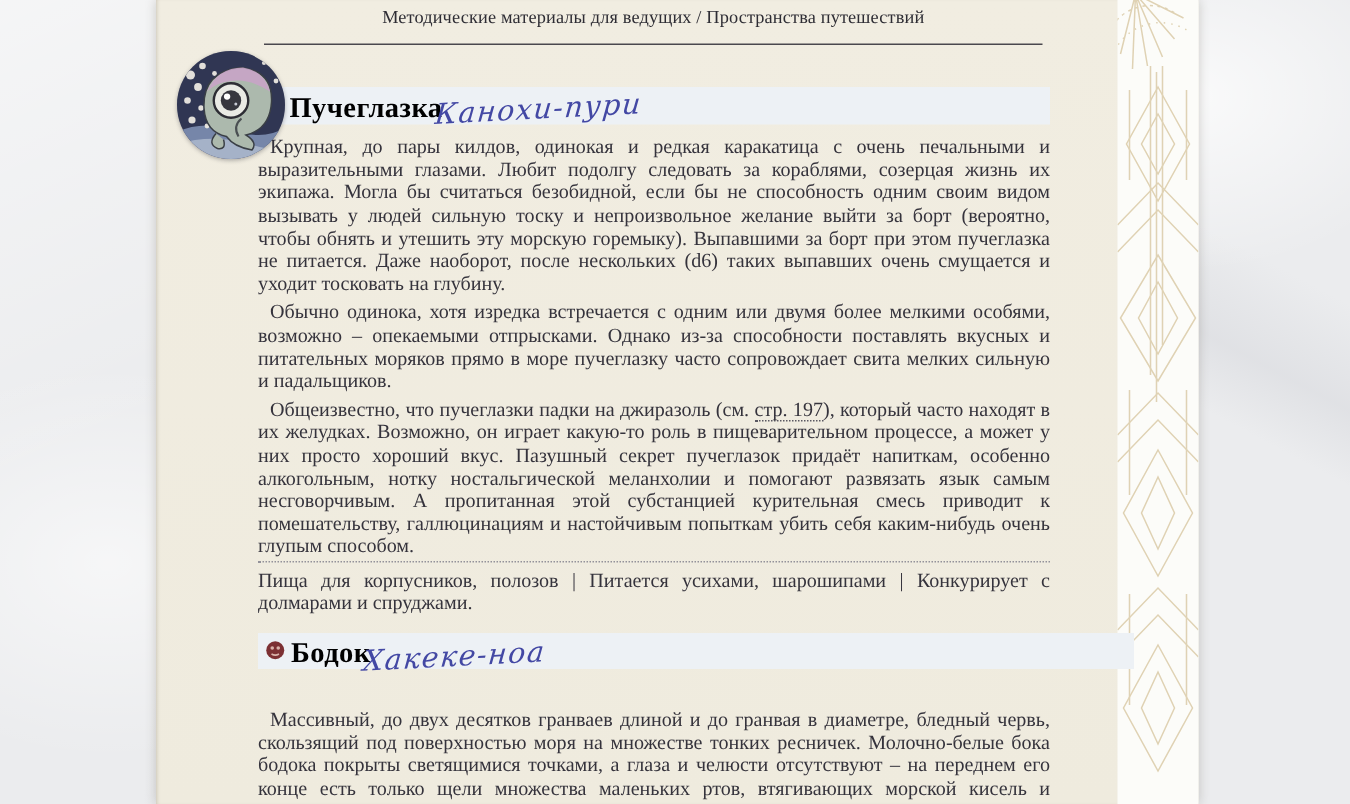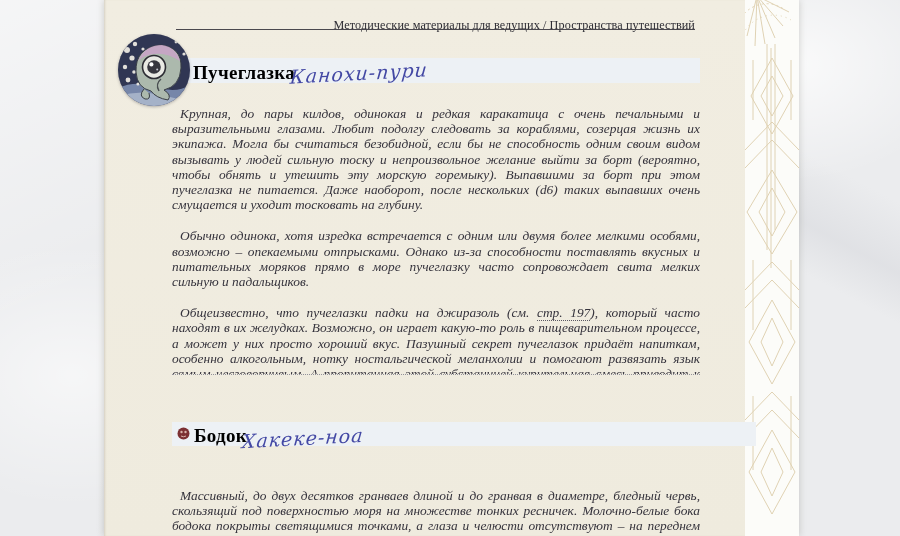--- a/index.html
+++ b/index.html
@@ -19,22 +19,22 @@
   .book-page{
     position:absolute;left:104px;top:0;width:695px;height:536px;overflow:hidden;
     background:linear-gradient(180deg,#f1ede1 0%,#efebde 100%);
     box-shadow:0 0 7px rgba(60,55,40,.22), inset 2px 0 3px -2px rgba(90,80,60,.35);
   }
   .ornament-strip{
     position:absolute;right:0;top:0;width:54px;height:536px;
     background:#fcfcf9;
   }
   .page-header{
-    position:absolute;top:18px;left:72px;width:519px;
-    text-align:right;font-size:12.2px;color:#2e2d34;letter-spacing:.1px;
+    position:absolute;top:4px;left:72px;width:519px;
+    text-align:center;font-size:12.2px;color:#2e2d34;letter-spacing:.1px;
   }
   .header-rule{
     position:absolute;top:29px;left:72px;width:519px;height:0;
     border-top:1.6px solid #4a484e;
   }
   .avatar{
     position:absolute;left:14px;top:34px;width:72px;height:72px;z-index:5;
     border-radius:50%;overflow:hidden;
     box-shadow:0 1px 3px rgba(40,40,50,.35);
   }
@@ -59,21 +59,21 @@
   .band-1 .handwritten{left:140px;top:4px;}
   .band-2 .handwritten{left:70px;top:5px;}
   .bodok-glyph{position:absolute;left:5px;top:5px;width:13px;height:13px;}
   .text-col{
     position:absolute;left:68px;width:528px;overflow:hidden;
     font-size:13.4px;line-height:15.2px;color:#35333c;text-align:justify;
   }
   .text-block-1{top:90px;height:284px;}
   .relations-block{top:379px;height:42px;}
   .text-block-2{top:472px;height:84px;}
-  .text-col p{margin:16px 0 4px 0;text-indent:8px;font-style:italic;}
+  .text-col p{margin:0 0 4px 0;text-indent:8px;}
   .relations-block p{text-indent:0;}
   .dotted-rule{
     position:absolute;left:68px;top:374px;width:528px;height:0;
     border-top:1.5px dotted #93929a;
   }
   .ref{
     color:#35333c;text-decoration:none;
     border-bottom:1px dotted #5a5862;cursor:pointer;
   }
 </style>
@@ -146,20 +146,23 @@
   </div>
 
   <div class="text-col text-block-1">
     <p>Крупная, до пары килдов, одинокая и редкая каракатица с очень печальными и выразительными глазами. Любит подолгу следовать за кораблями, созерцая жизнь их экипажа. Могла бы считаться безобидной, если бы не способность одним своим видом вызывать у людей сильную тоску и непроизвольное желание выйти за борт (вероятно, чтобы обнять и утешить эту морскую горемыку). Выпавшими за борт при этом пучеглазка не питается. Даже наоборот, после нескольких (d6) таких выпавших очень смущается и уходит тосковать на глубину.</p>
     <p>Обычно одинока, хотя изредка встречается с одним или двумя более мелкими особями, возможно – опекаемыми отпрысками. Однако из-за способности поставлять вкусных и питательных моряков прямо в море пучеглазку часто сопровождает свита мелких сильную и падальщиков.</p>
     <p><span>Общеизвестно, что пучеглазки падки на джиразоль (см. </span><a class="ref">стр. 197</a><span>), который часто находят в их желудках. Возможно, он играет какую-то роль в пищеварительном процессе, а может у них просто хороший вкус. Пазушный секрет пучеглазок придаёт напиткам, особенно алкогольным, нотку ностальгической меланхолии и помогают развязать язык самым несговорчивым. А пропитанная этой субстанцией курительная смесь приводит к помешательству, галлюцинациям и настойчивым попыткам убить себя каким-нибудь очень глупым способом.</span></p>
   </div>
 
   <div class="dotted-rule"></div>
 
+  <div class="text-col relations-block">
+    <p>Пища для корпусников, полозов | Питается усихами, шарошипами | Конкурирует с долмарами и спруджами.</p>
+  </div>
 
   <div class="title-band band-2">
     <svg class="bodok-glyph" width="13" height="13" viewBox="0 0 13 13">
       <circle cx="6.5" cy="6.5" r="6" fill="#7c3033"></circle>
       <circle cx="4.5" cy="5" r="1.2" fill="#d9b3ab"></circle>
       <circle cx="8.5" cy="5" r="1.2" fill="#d9b3ab"></circle>
       <path d="M4,9 Q6.5,10.5 9,9" stroke="#d9b3ab" stroke-width="1" fill="none"></path>
     </svg>
     <span class="entry-title">Бодок</span>
     <span class="handwritten">Хакеке-ноа</span>

